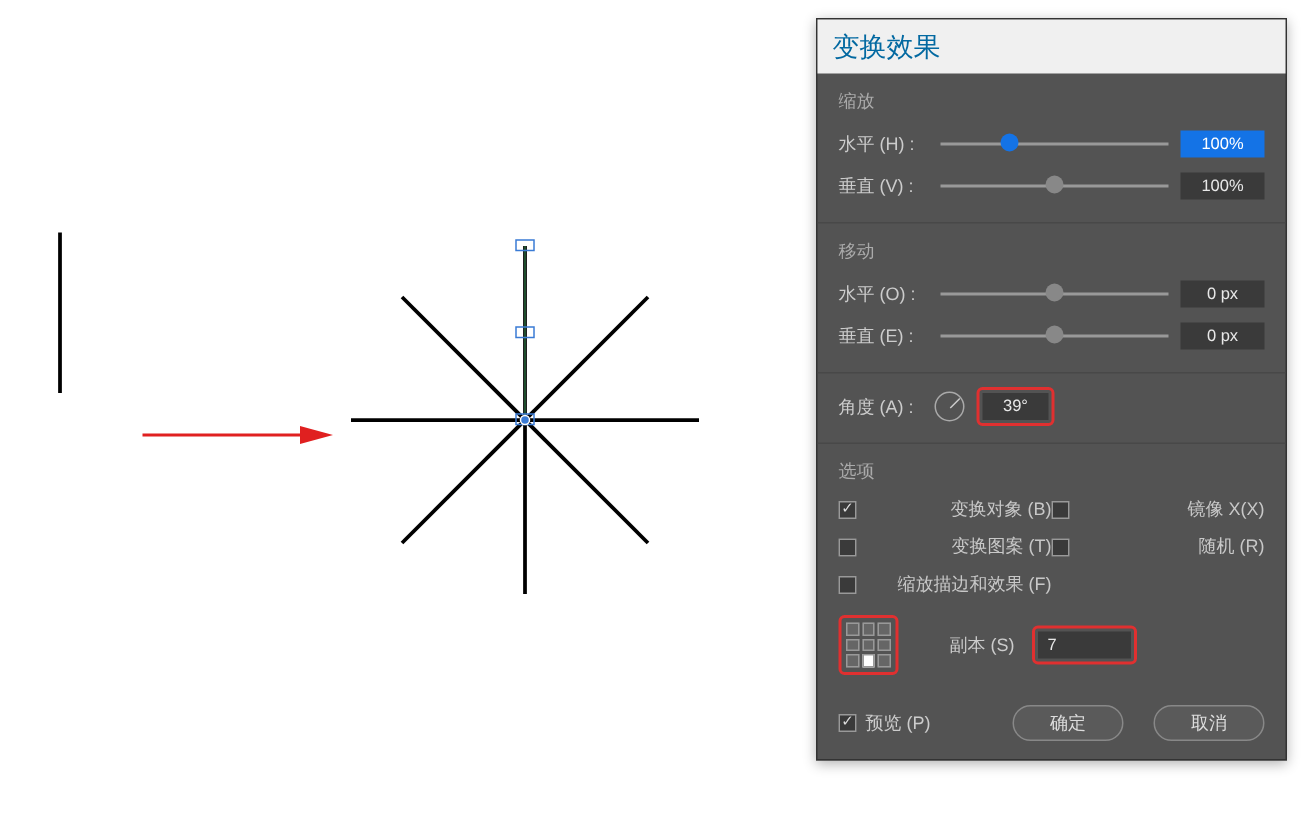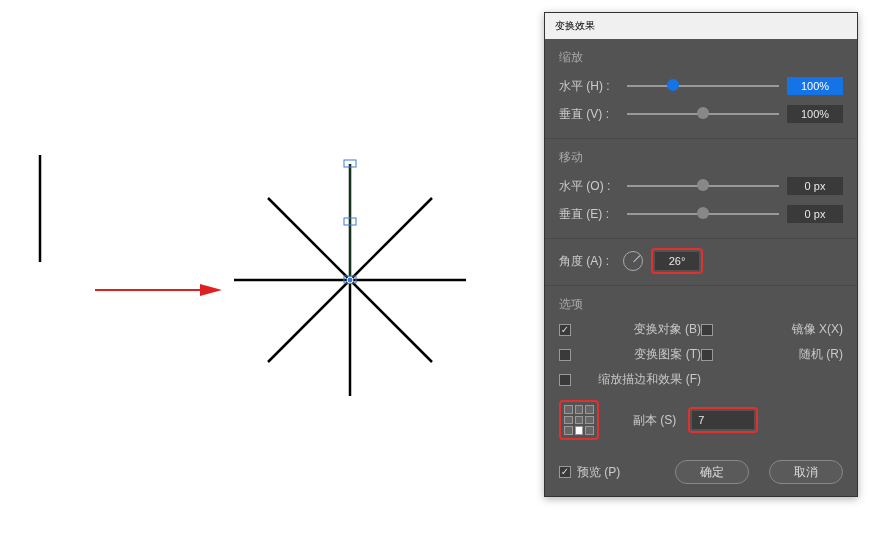--- a/index.html
+++ b/index.html
@@ -21,23 +21,23 @@
   position: absolute;
   right: 12px;
   top: 12px;
   width: 314px;
   background: #535353;
   border: 1px solid #333;
   box-shadow: 0 2px 8px rgba(0,0,0,0.3);
 }
 .titlebar {
   background: #f0f0f0;
-  color: #000000;
+  color: #0369a1;
   padding: 6px 10px;
-  font-size: 10px;
+  font-size: 18px;
 }
 .section {
   padding: 10px 14px 8px 14px;
   border-bottom: 1px solid #484848;
   color: #c8c8c8;
 }
 .section-title {
   color: #aaa;
   font-size: 12px;
   margin-bottom: 8px;
@@ -272,21 +272,21 @@
         </div>
       <div class="valbox">0 px</div>
     </div>
   </div>
 
   <div class="section">
     <div class="row">
       <div class="rowlabel">角度 (A) :</div>
       <div class="angle-wheel"></div>
       <div class="hl" style="padding:2px;">
-          <div class="anglebox">26°</div>
+          <div class="anglebox">39°</div>
         </div>
     </div>
   </div>
 
   <div class="section" style="border-bottom:none;">
     <div class="section-title">选项</div>
     <div class="two-col">
       <div class="col">
         <div class="checkrow">
             <span class="cb checked"></span>

